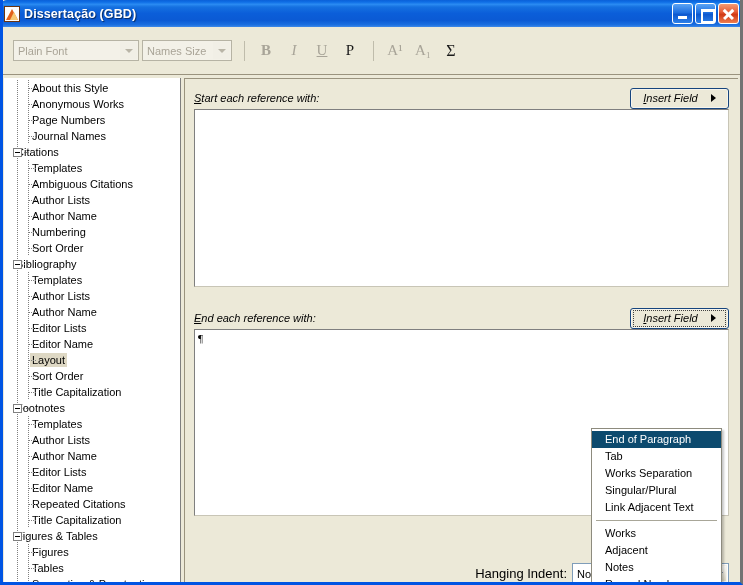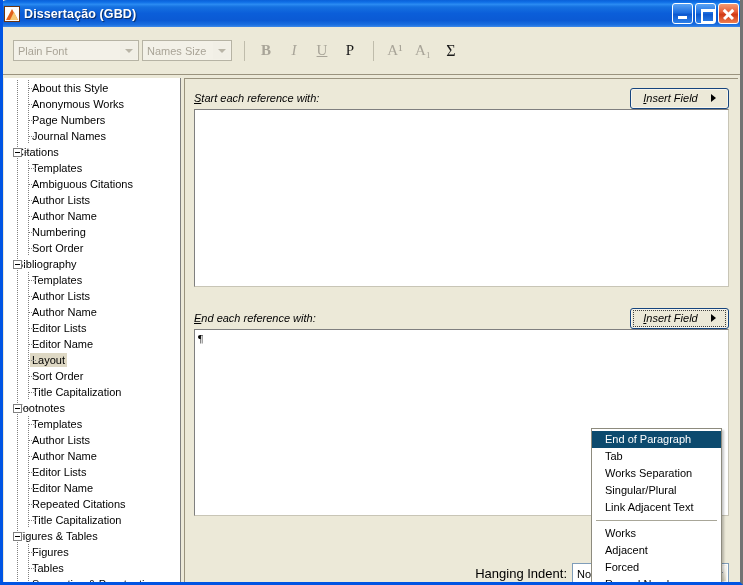--- a/index.html
+++ b/index.html
@@ -764,18 +764,18 @@
 
     <div class="menu" id="insert-field-menu">
         <div class="menu-item hl">End of Paragraph</div>
         <div class="menu-item">Tab</div>
         <div class="menu-item">Works Separation</div>
         <div class="menu-item">Singular/Plural</div>
         <div class="menu-item">Link Adjacent Text</div>
         <div class="menu-sep"></div>
         <div class="menu-item">Works</div>
         <div class="menu-item">Adjacent</div>
-        <div class="menu-item">Forced</div>
+        <div class="menu-item">Notes</div>
         <div class="menu-item">Record Number</div>
       </div>
 
   </div>
 </div>
 
 </body></html>

